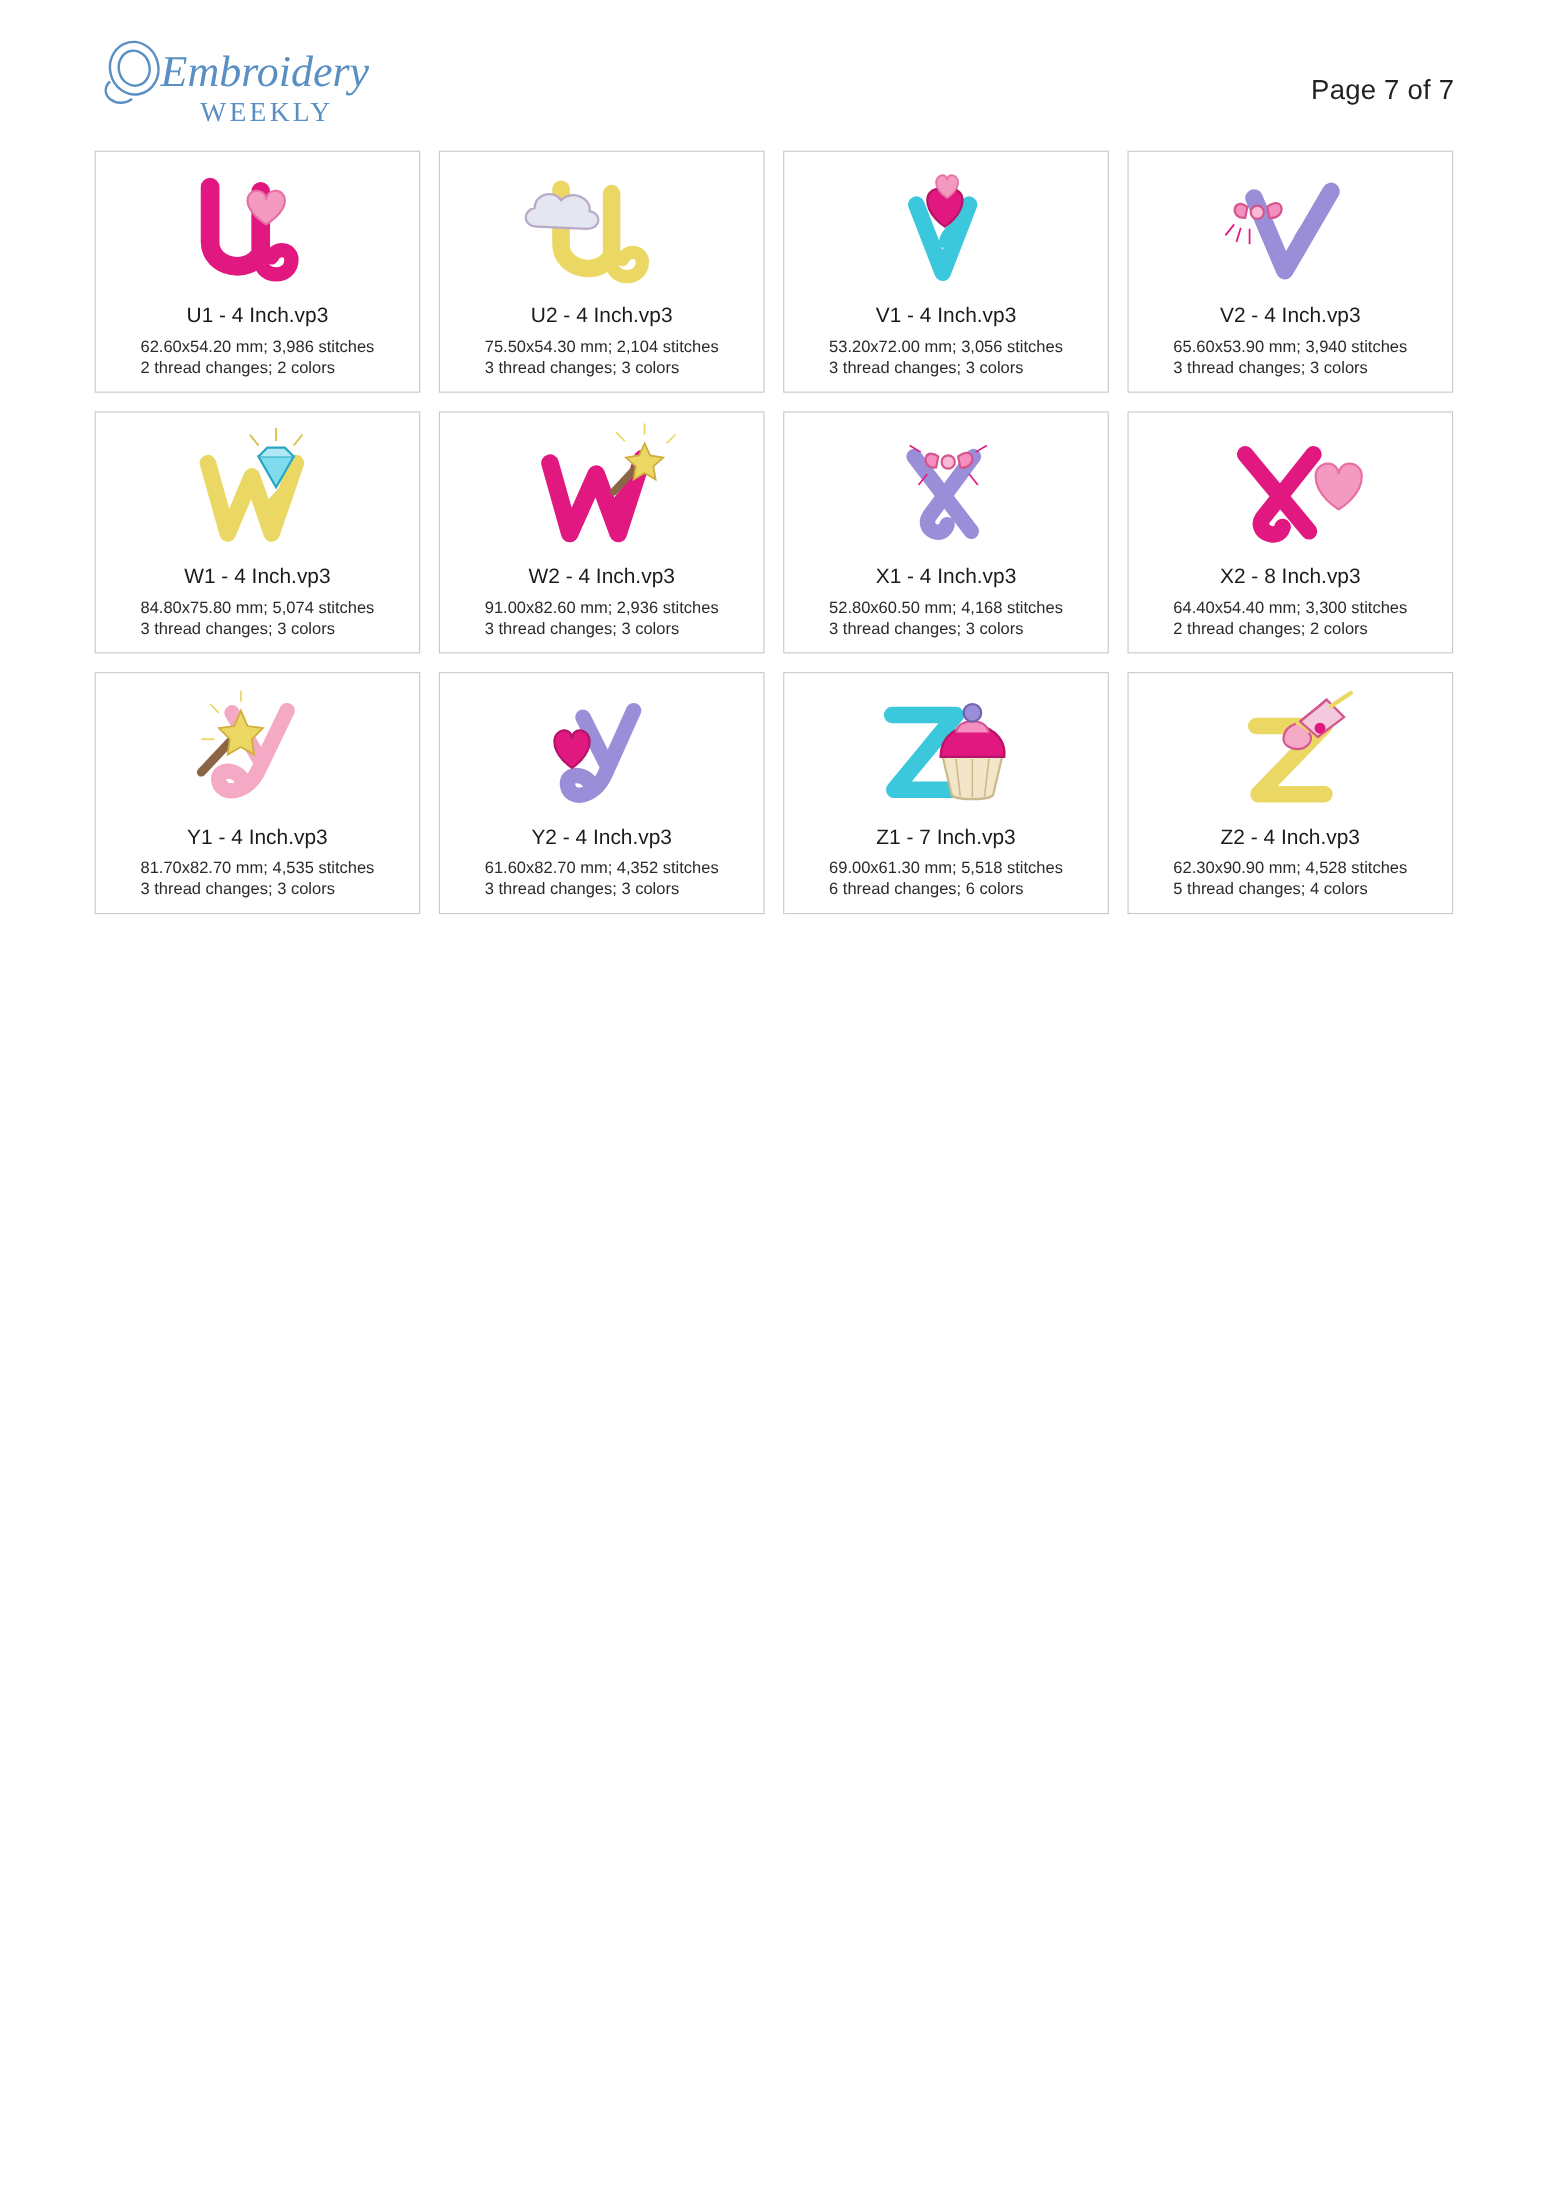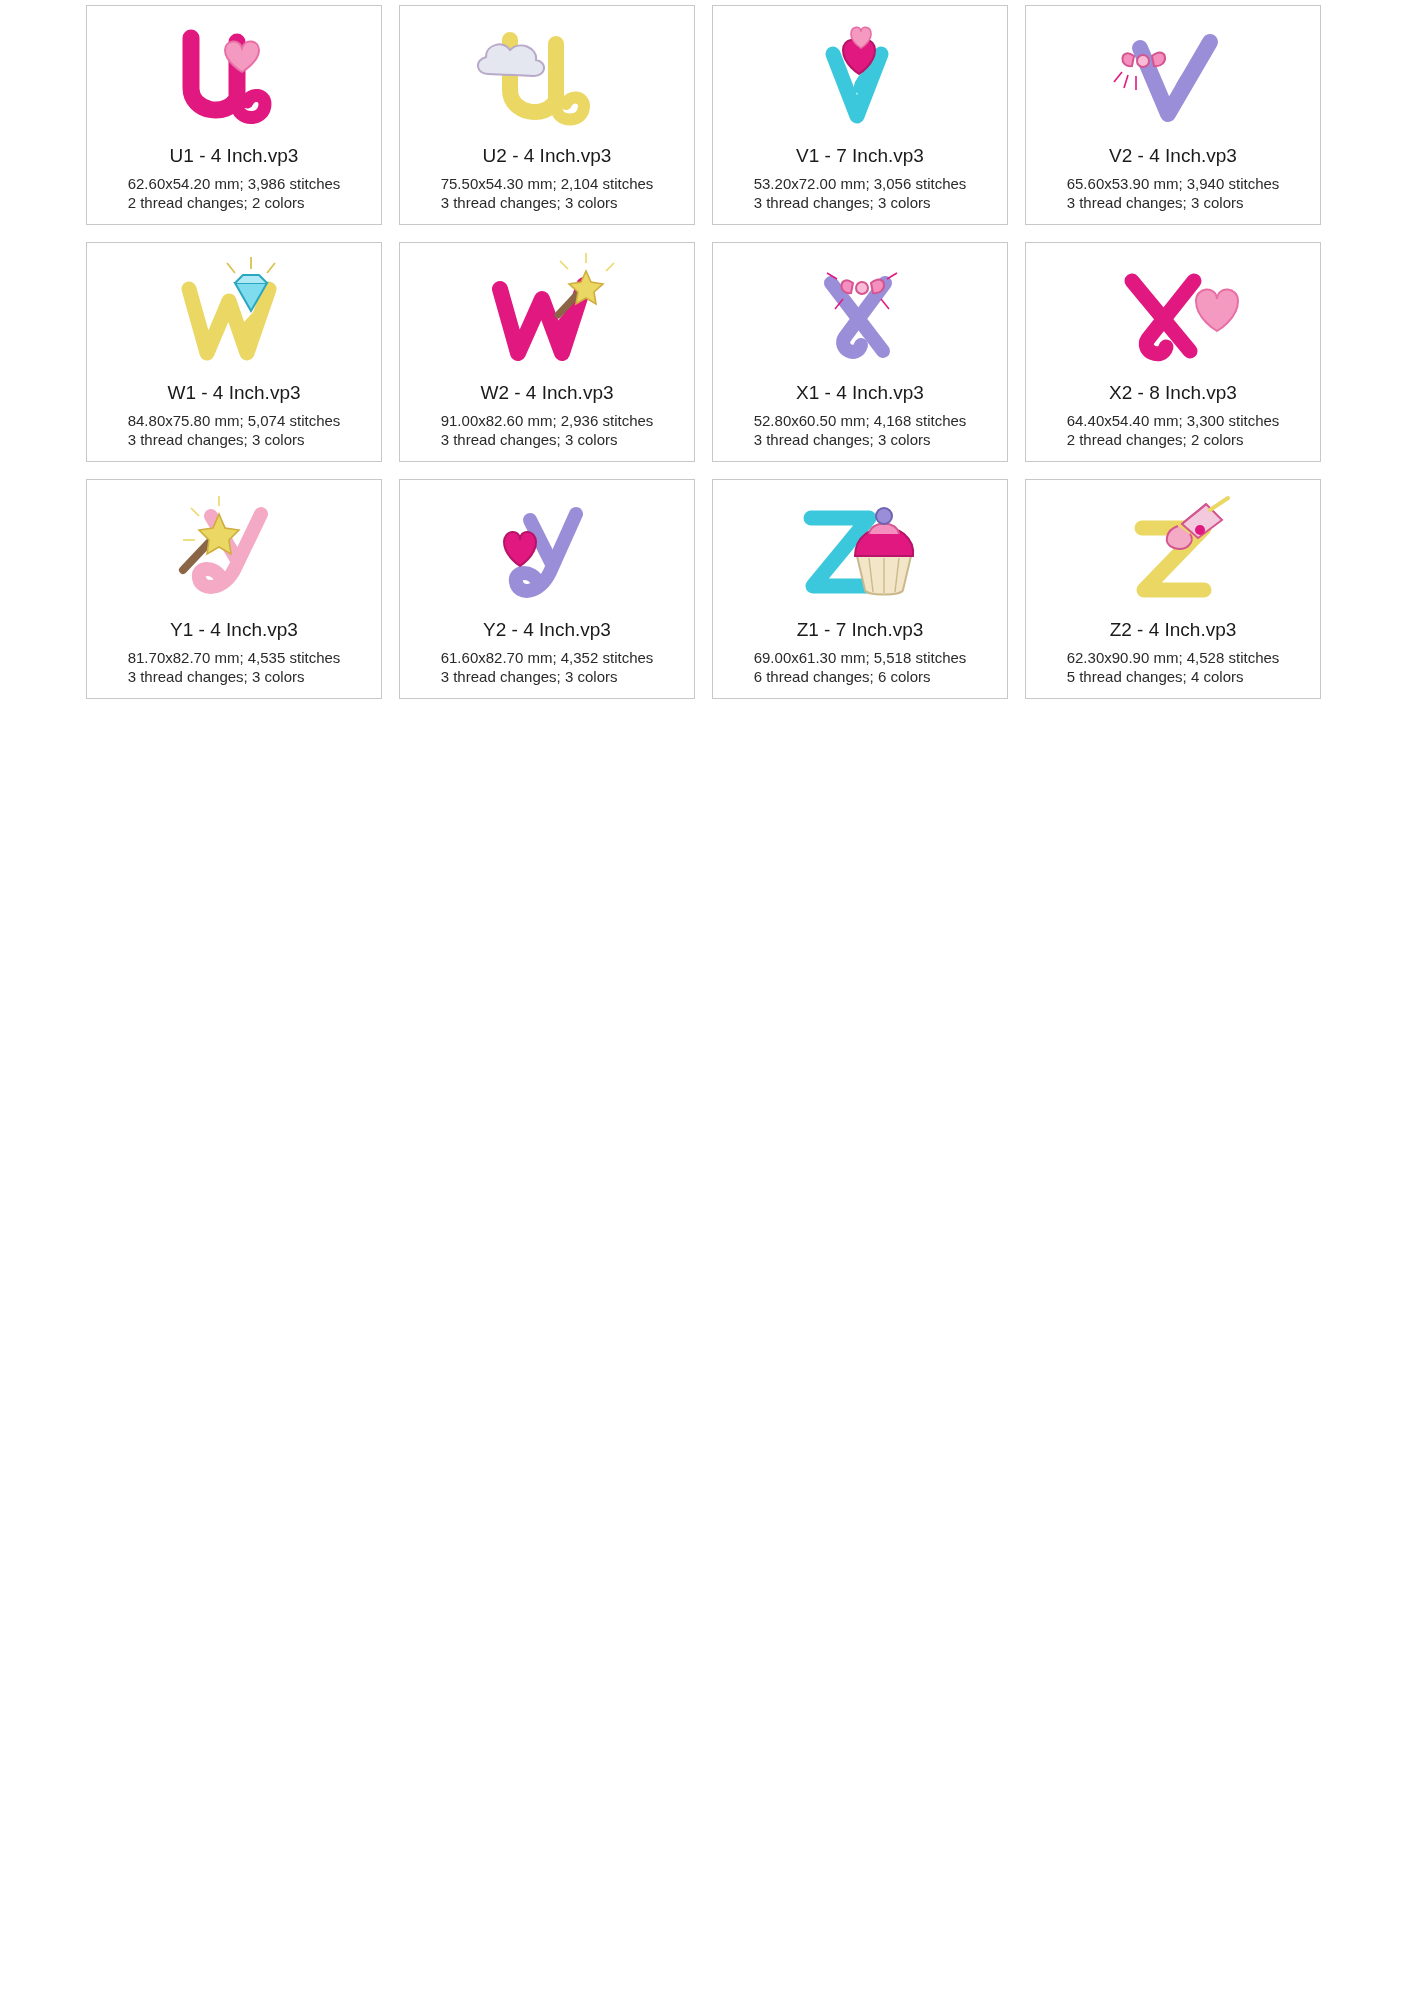--- a/index.html
+++ b/index.html
@@ -86,20 +86,34 @@
     line-height: 1.28;
     margin-top: 6px;
   }
   .meta div { white-space: nowrap; }
 </style>
 </head>
 <body>
 
 <div class="page">
 
+  <div class="header">
+    <div class="logo">
+      <svg width="290" height="100" viewBox="0 0 290 100">
+        <g fill="none" stroke="#5a8fc4" stroke-width="2.2">
+          <ellipse cx="36" cy="36" rx="22" ry="24" transform="rotate(-12 36 36)"></ellipse>
+          <ellipse cx="36" cy="36" rx="14" ry="16" transform="rotate(-12 36 36)"></ellipse>
+          <path d="M14 48 C2 60, 20 74, 34 64"></path>
+        </g>
+        <text x="60" y="52" font-family="&quot;Liberation Serif&quot;, serif" font-style="italic" font-size="40" fill="#5a8fc4">Embroidery</text>
+        <text x="96" y="84" font-family="&quot;Liberation Serif&quot;, serif" font-size="25" letter-spacing="3" fill="#5a8fc4">WEEKLY</text>
+      </svg>
+    </div>
+    <div class="page-num">Page 7 of 7</div>
+  </div>
 
   <div class="grid">
 
     <div class="card">
       <div class="thumb">
         <svg width="190" height="130" viewBox="0 0 190 130">
           <g>
             <path d="M52 26 L52 76 C52 100 88 106 98 86 L98 30" fill="none" stroke="#e0187f" stroke-width="17" stroke-linecap="round"></path>
             <path d="M98 30 L98 92 C98 110 126 110 126 92 C126 82 112 80 108 90" fill="none" stroke="#e0187f" stroke-width="13" stroke-linecap="round"></path>
           </g>
@@ -136,21 +150,21 @@
       <div class="thumb">
         <svg width="190" height="130" viewBox="0 0 190 130">
           <g>
             <path d="M68 42 L92 104 L116 42" fill="none" stroke="#3cc8dc" stroke-width="15" stroke-linecap="round" stroke-linejoin="round"></path>
             <path d="M116 42 C116 60 96 62 94 76" fill="none" stroke="#3cc8dc" stroke-width="11" stroke-linecap="round"></path>
           </g>
           <path d="M78 38 C78 26 94 24 94 36 C94 24 110 26 110 38 C110 52 94 62 94 62 C94 62 78 52 78 38 Z" fill="#e0187f" stroke="#b51468" stroke-width="2"></path>
           <path d="M86 22 C86 14 96 13 96 20 C96 13 106 14 106 22 C106 30 96 36 96 36 C96 36 86 30 86 22 Z" fill="#f49ac1" stroke="#e86fa5" stroke-width="1.6"></path>
         </svg>
       </div>
-      <div class="title">V1 - 7 Inch.vp3</div>
+      <div class="title">V1 - 4 Inch.vp3</div>
       <div class="meta">
         <div>53.20x72.00 mm; 3,056 stitches</div>
         <div>3 thread changes; 3 colors</div>
       </div>
     </div>
 
     <div class="card">
       <div class="thumb">
         <svg width="190" height="130" viewBox="0 0 190 130">
           <g>

